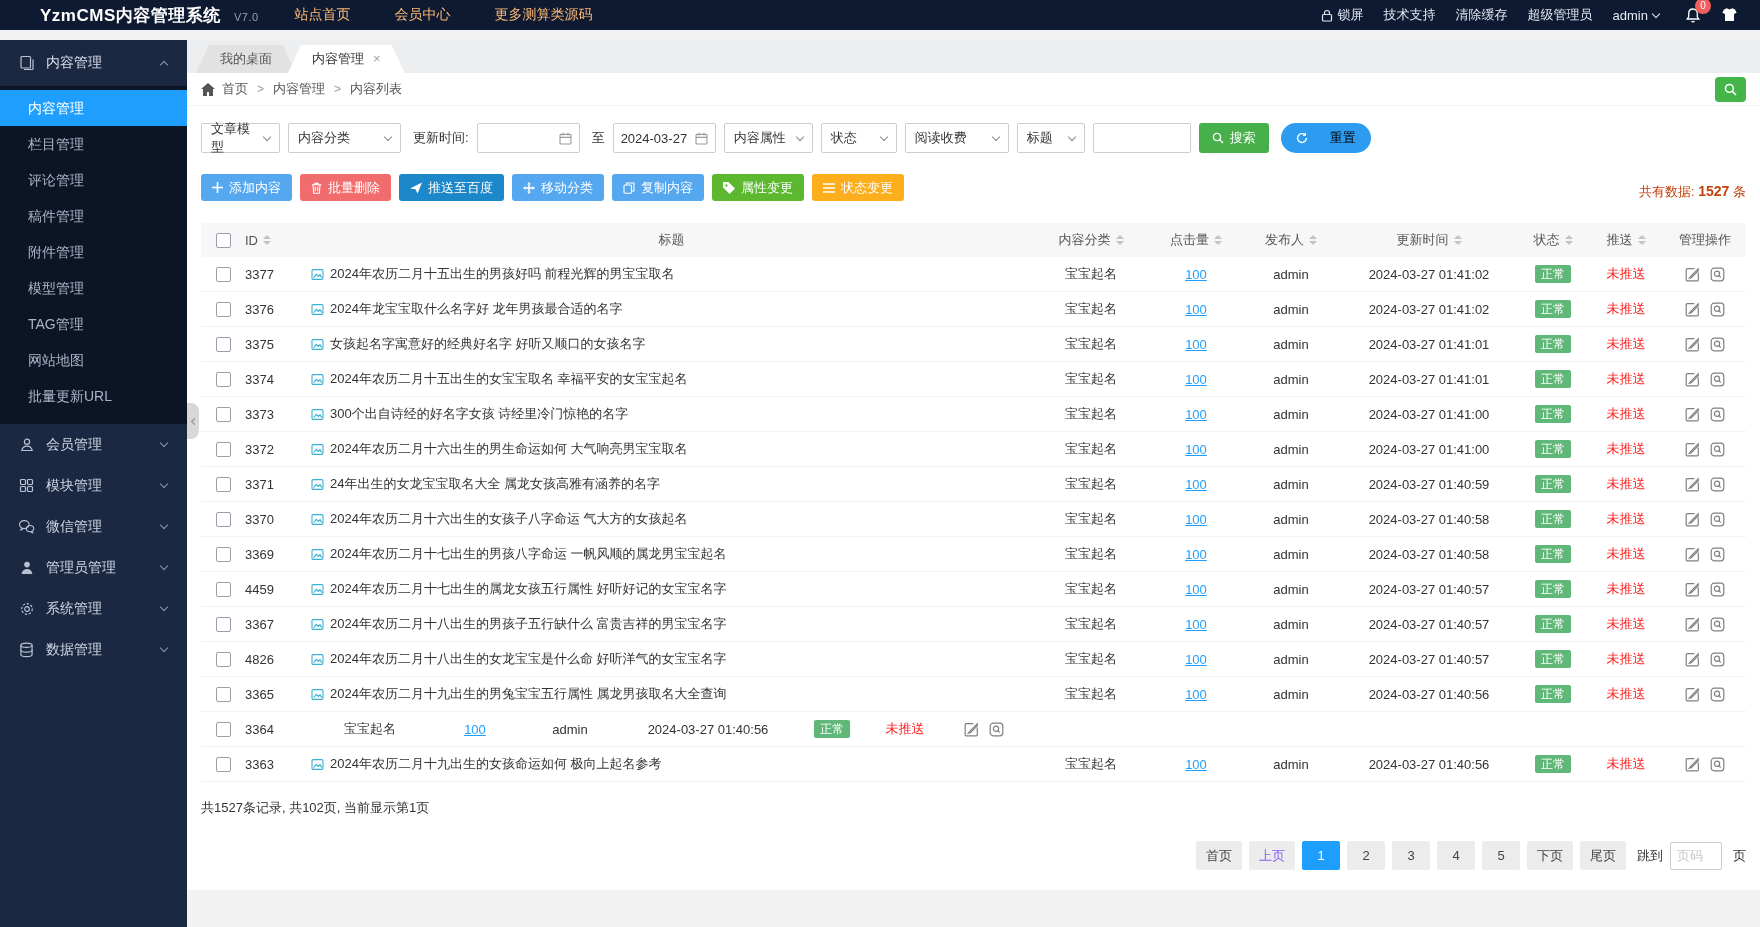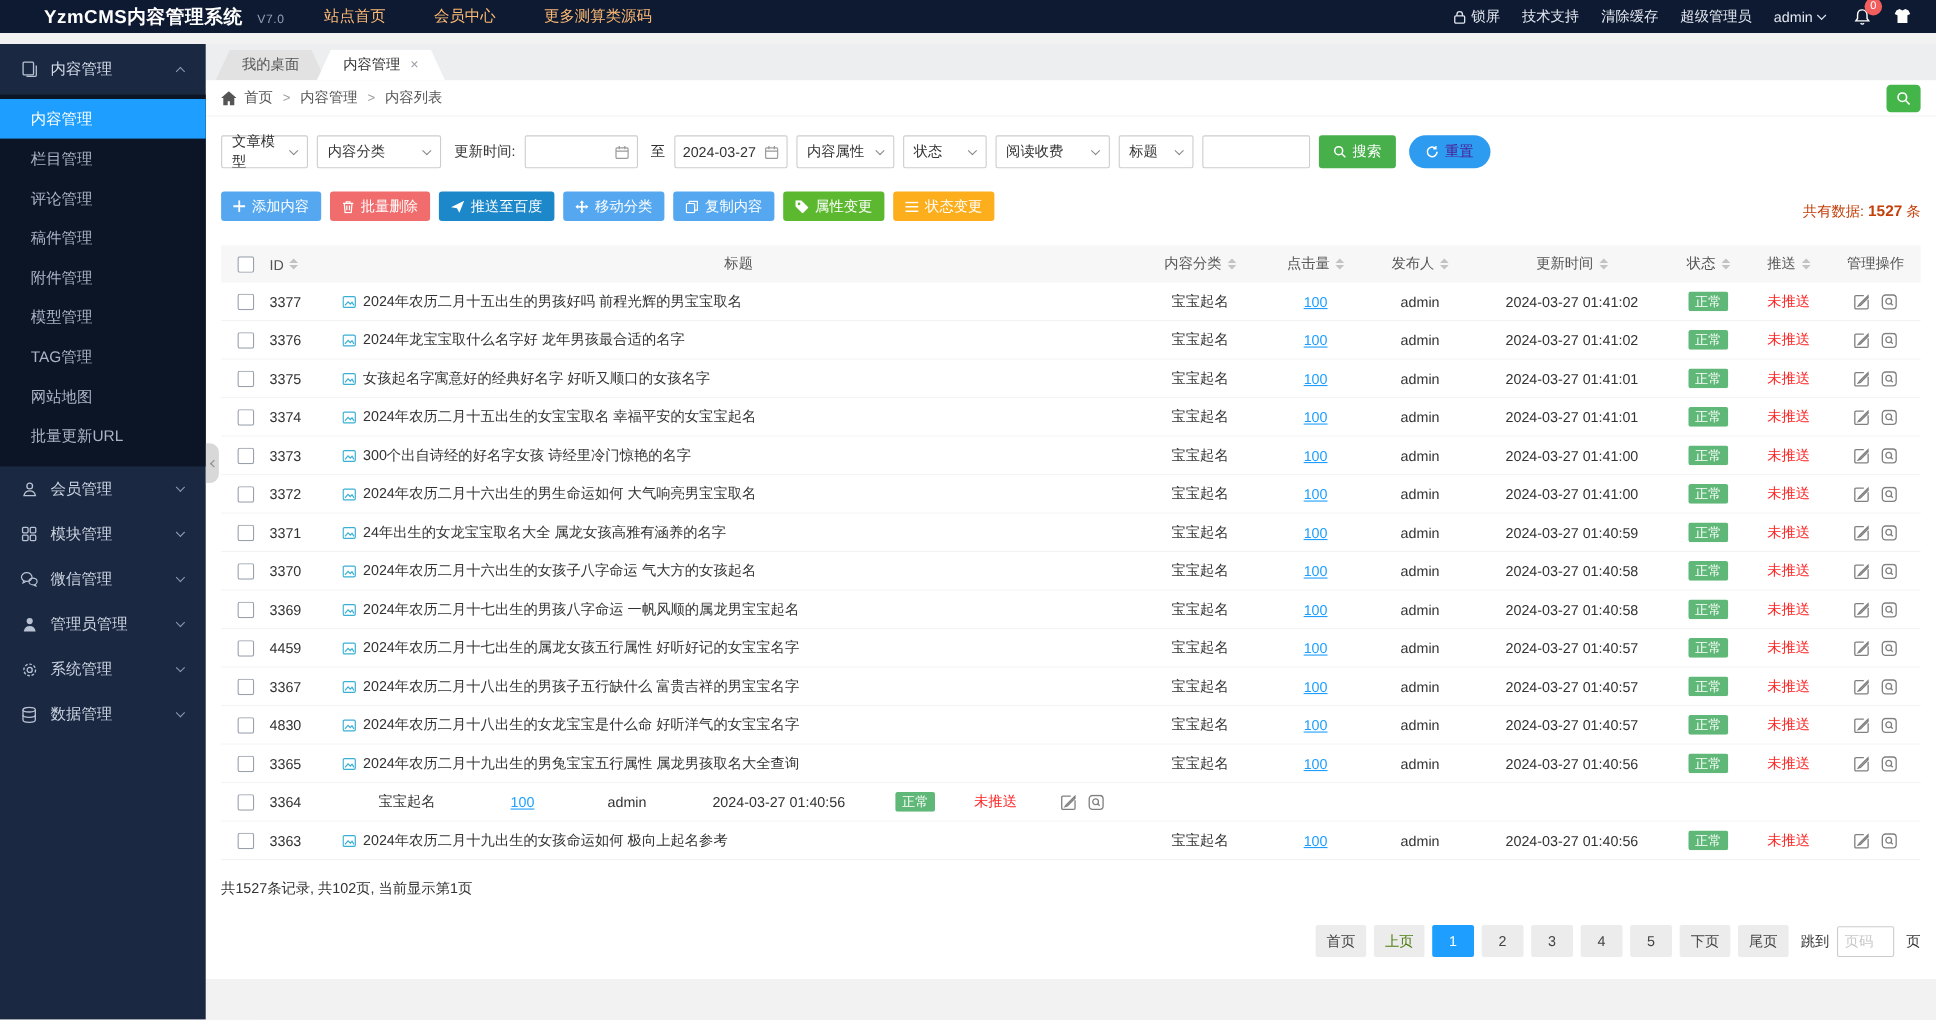--- a/index.html
+++ b/index.html
@@ -50,21 +50,21 @@
   .crumb-search-btn{position:absolute;right:14px;top:4px;width:31px;height:25px;background:var(--crumb-btn-green);border-radius:4px;display:flex;align-items:center;justify-content:center;cursor:pointer;}
 
   
   .filters{display:flex;align-items:center;gap:8px;margin:17px 14px 0;flex-wrap:nowrap;}
   .sel{height:30px;border:1px solid #cdcdcd;border-radius:2px;background:#fff;display:flex;align-items:center;justify-content:space-between;padding:0 9px;color:#333;cursor:pointer;font-size:13px;}
   .sel .chev{color:#888;flex:0 0 6px;margin-left:8px;}
   .f-label{font-size:13px;color:#333;white-space:nowrap;margin-left:4px;}
   .date-box{height:30px;width:103px;border:1px solid #cdcdcd;border-radius:2px;background:#fff;display:flex;align-items:center;justify-content:space-between;padding:0 7px;font-size:13px;color:#333;cursor:text;}
   .kw-input{height:30px;width:98px;border:1px solid #cdcdcd;border-radius:2px;padding:0 8px;font-size:13px;color:#333;outline:none;font-family:inherit;}
   .btn-search{height:30px;padding:0 13px;border:none;border-radius:3px;background:var(--search-green);color:#fff;font-size:13px;display:flex;align-items:center;gap:6px;cursor:pointer;font-family:inherit;}
-  .btn-reset{height:30px;padding:0 15px;border:none;border-radius:15px;background:var(--reset-blue);color:#4c1d95;font-size:13px;display:flex;align-items:center;gap:6px;cursor:pointer;font-family:inherit;margin-left:4px;}
+  .btn-reset{height:30px;padding:0 15px;border:none;border-radius:15px;background:var(--reset-blue);color:#000000;font-size:13px;display:flex;align-items:center;gap:22px;cursor:pointer;font-family:inherit;margin-left:4px;}
 
   
   .actions-row{display:flex;align-items:flex-end;margin:21px 14px 0;}
   .abtn{height:27px;padding:0 11px;border:none;border-radius:3px;color:#fff;font-size:13px;display:flex;align-items:center;gap:6px;cursor:pointer;margin-right:8px;font-family:inherit;}
   .abtn.add,.abtn.move,.abtn.copy{background:var(--btn-blue);}
   .abtn.del{background:var(--btn-red);}
   .abtn.baidu{background:var(--btn-deepblue);}
   .abtn.attr{background:var(--btn-green);}
   .abtn.statusc{background:var(--btn-orange);}
   .total-info{margin-left:auto;font-size:13px;color:#c2410c;}
@@ -96,21 +96,21 @@
   .status-badge{background:var(--green);color:#fff;font-size:12px;border-radius:2px;padding:2px 6px;line-height:14px;}
   .push-text{color:var(--red-text);}
   .op-ico{color:#808080;display:inline-flex;cursor:pointer;}
   .img-ico{display:inline-flex;flex:0 0 13px;color:#3ab0d5;}
 
   
   .foot-summary{margin:17px 14px 0;font-size:13px;color:#333;}
   .pagination{display:flex;justify-content:flex-end;align-items:center;margin:24px 14px 0;gap:7px;}
   .page-btn{min-width:38px;height:29px;padding:0 10px;background:#ececec;color:#444;display:flex;align-items:center;justify-content:center;font-size:13px;border-radius:2px;cursor:pointer;}
   .page-btn.active{background:var(--page-active);color:#fff;cursor:default;}
-  .page-btn.disabled{color:#4d7c0f;cursor:default;}
+  .page-btn.disabled{color:#8b5cf6;cursor:default;}
   .jump-label{font-size:13px;color:#333;margin-left:4px;}
   .jump-input{width:52px;height:28px;border:1px solid #ccc;border-radius:2px;padding:0 6px;font-size:13px;outline:none;font-family:inherit;}
   .jump-input::placeholder{color:#c8c8c8;}
 
   .collapse-handle{position:absolute;left:0;top:363px;width:12px;height:36px;background:#d8d8d8;border-radius:0 8px 8px 0;display:flex;align-items:center;justify-content:center;cursor:pointer;z-index:25;}
   .collapse-handle .chev{transform:rotate(135deg);color:#8a8a8a;width:5px;height:5px;margin:0 0 0 2px;}
 
   svg{display:block;}
 </style>
 </head>
@@ -1068,21 +1068,21 @@
                 </svg>
               </span>
             </div>
           </div>
 
           <div class="tr">
             <div class="td col-check">
               <span class="cb"></span>
             </div>
             <div class="td col-id">
-              <span>4830</span>
+              <span>4826</span>
             </div>
             <div class="td col-title">
               <span class="img-ico">
                 <svg width="13" height="13" viewBox="0 0 13 13" fill="none" stroke="currentColor" stroke-width="1.1">
                   <rect x="1" y="1.6" width="11" height="9.8" rx="1.2"></rect>
                   <path d="M2.6 9.6 5.4 6.4l2 2 1.6-1.7 1.8 2.9"></path>
                 </svg>
               </span>
               <span class="title-link">2024年农历二月十八出生的女龙宝宝是什么命 好听洋气的女宝宝名字</span>
             </div>

